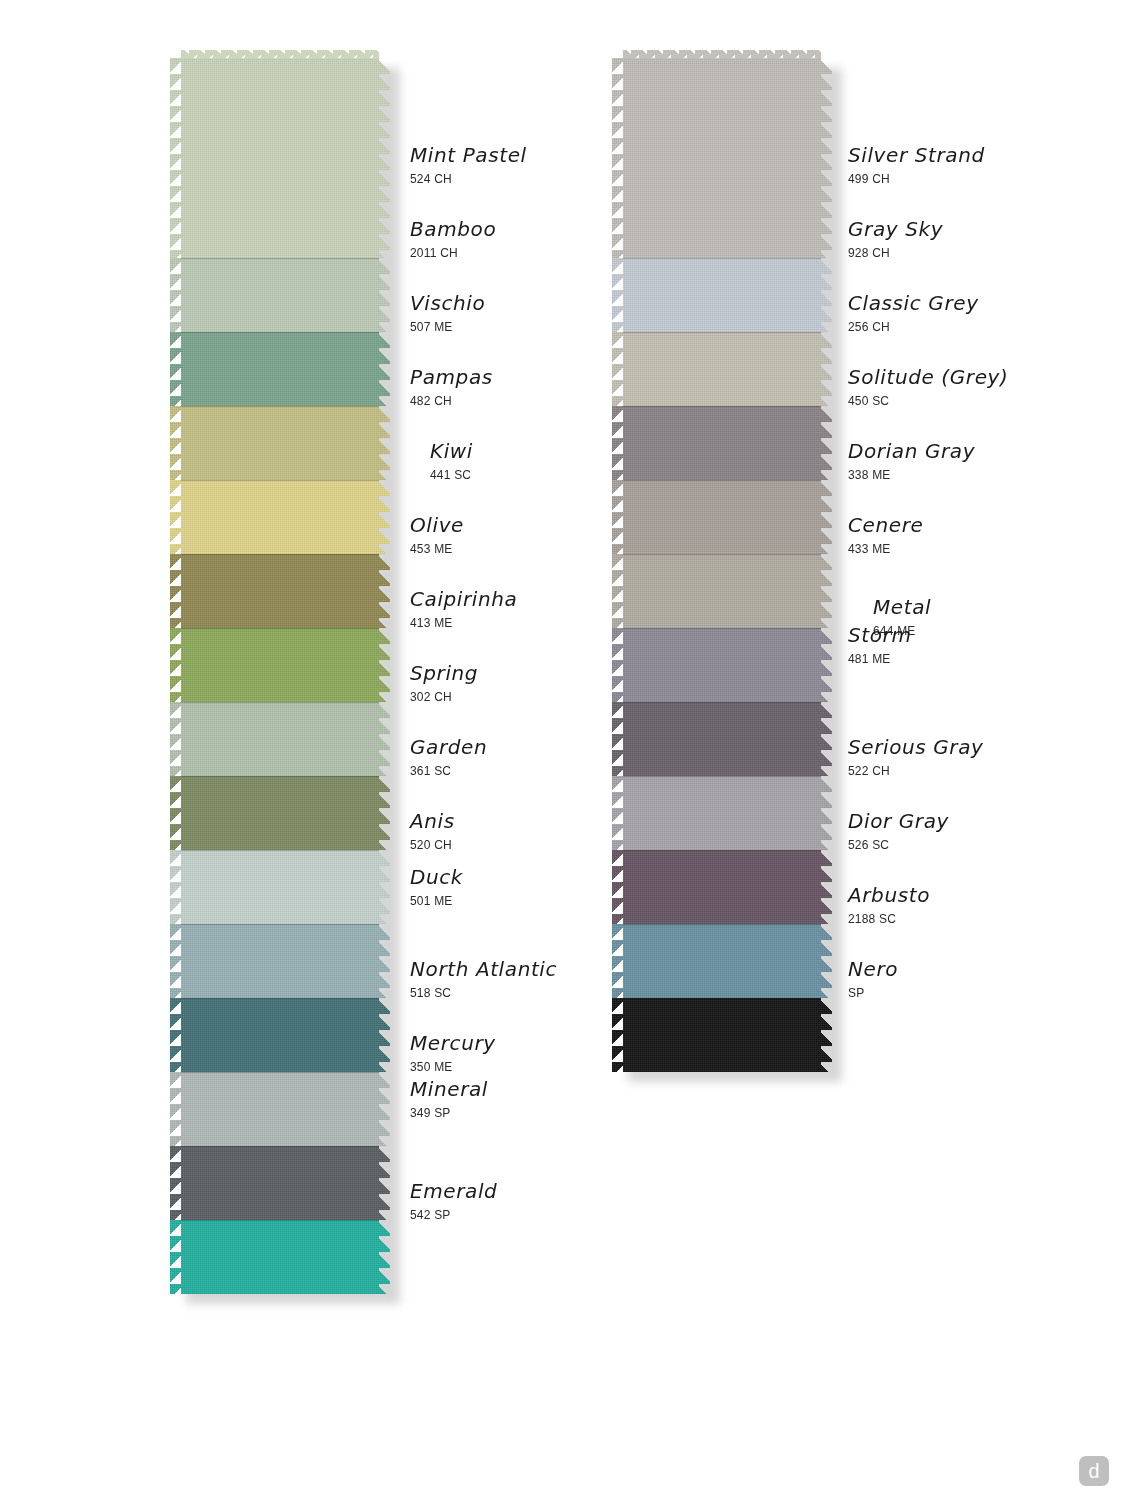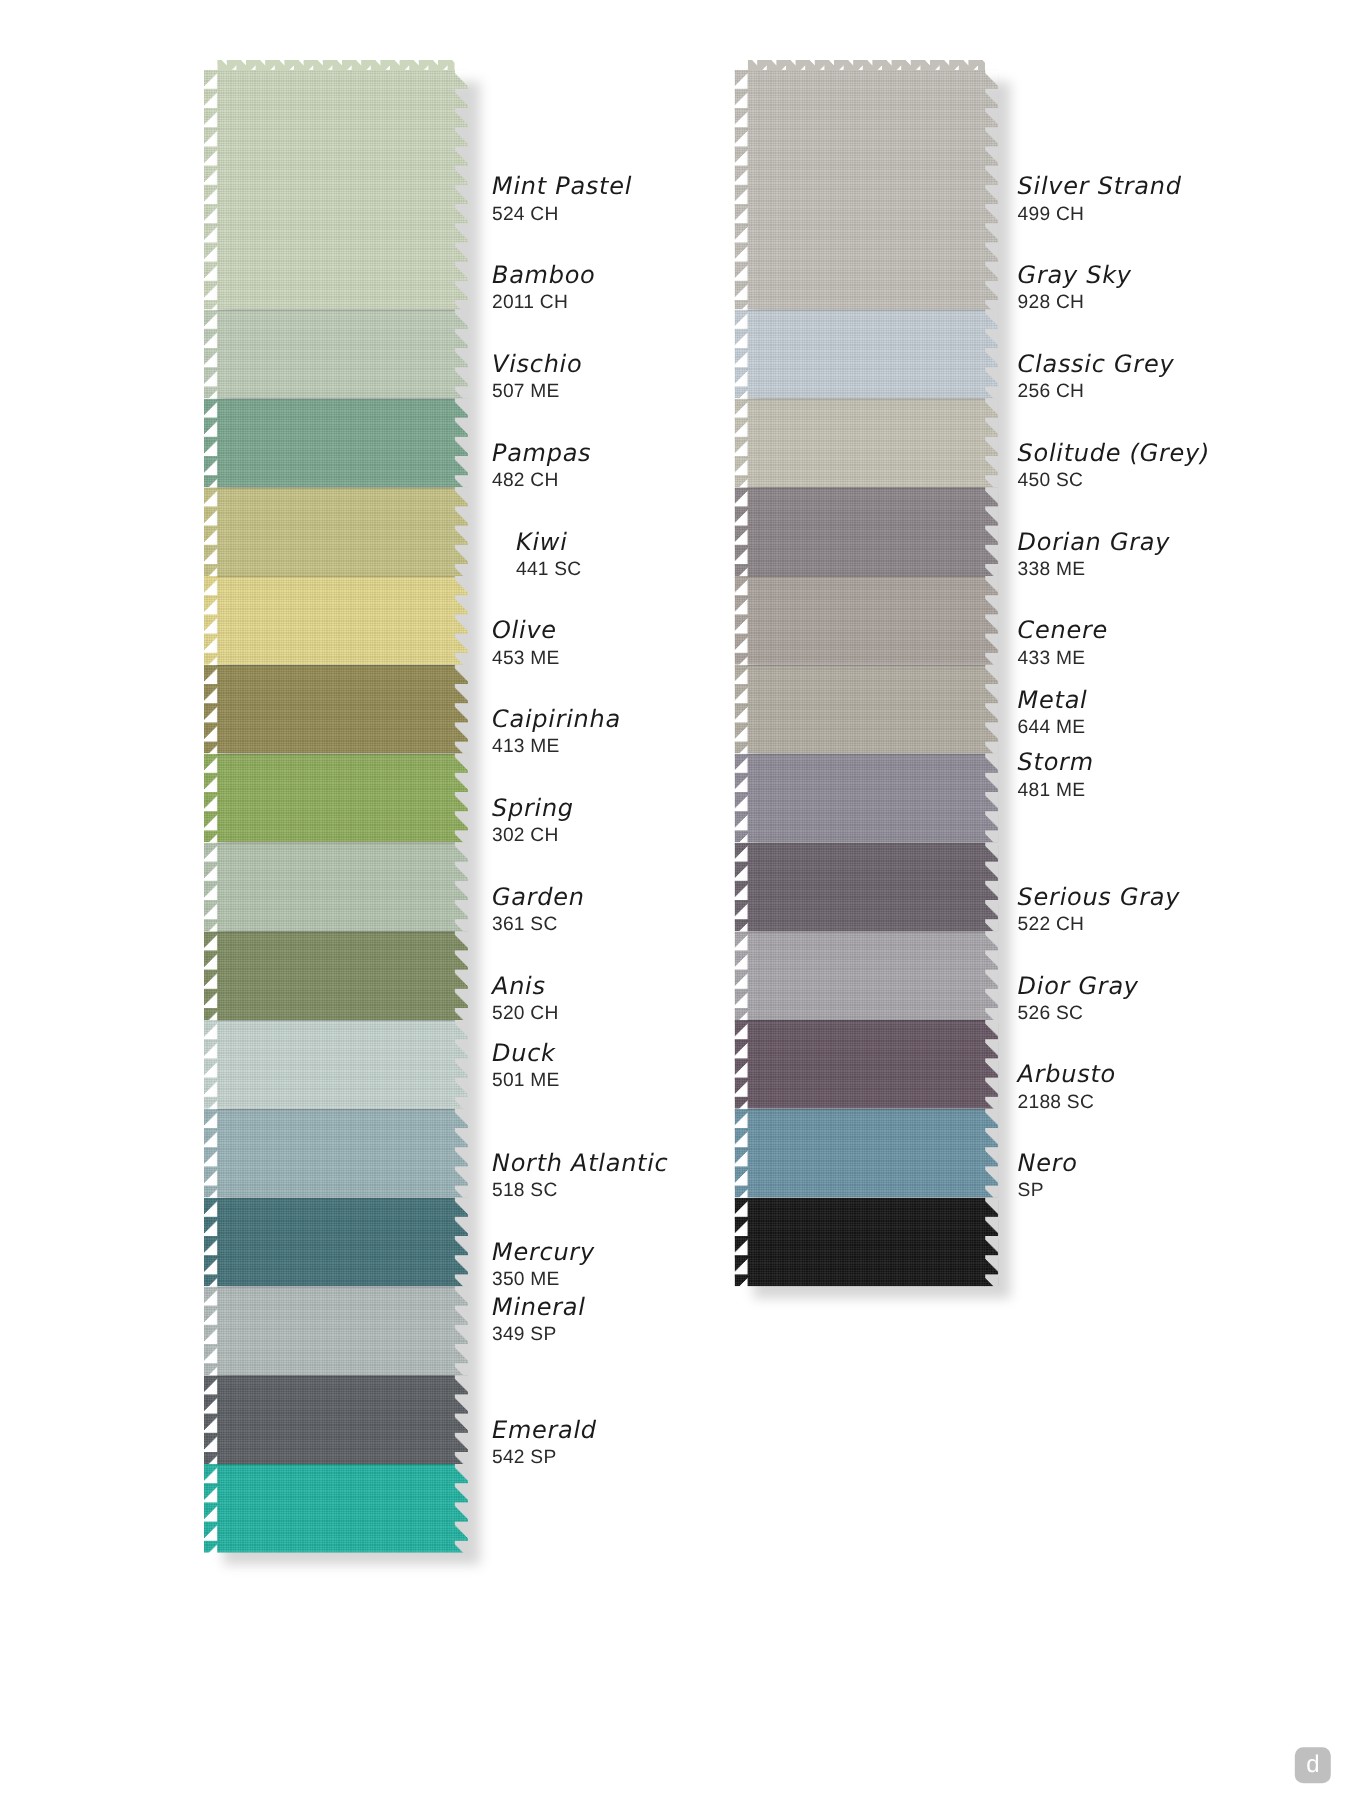--- a/index.html
+++ b/index.html
@@ -83,21 +83,21 @@
     font-style:italic;
     font-size:20px;
     font-weight:400;
     color:#1b1b1b;
     letter-spacing:.6px;
     line-height:22px;
     display:block;
   }
   .label .code{
     font-family:"Liberation Sans",sans-serif;
-    font-size:16px;
+    font-size:12px;
     color:#2a2a2a;
     line-height:20px;
     display:block;
     margin-top:3px;
     letter-spacing:.2px;
   }
 
   
   #watermark{
     position:absolute;right:16px;bottom:14px;
@@ -315,21 +315,21 @@
         <span class="code">450 SC</span>
       </div>
       <div class="label" style="top: 440px;">
         <span class="name">Dorian Gray</span>
         <span class="code">338 ME</span>
       </div>
       <div class="label" style="top: 514px;">
         <span class="name">Cenere</span>
         <span class="code">433 ME</span>
       </div>
-      <div class="label" style="top: 572px;">
+      <div class="label" style="top: 596px; margin-left: 25px;">
         <span class="name">Metal</span>
         <span class="code">644 ME</span>
       </div>
       <div class="label" style="top: 624px;">
         <span class="name">Storm</span>
         <span class="code">481 ME</span>
       </div>
       <div class="label" style="top: 736px;">
         <span class="name">Serious Gray</span>
         <span class="code">522 CH</span>

